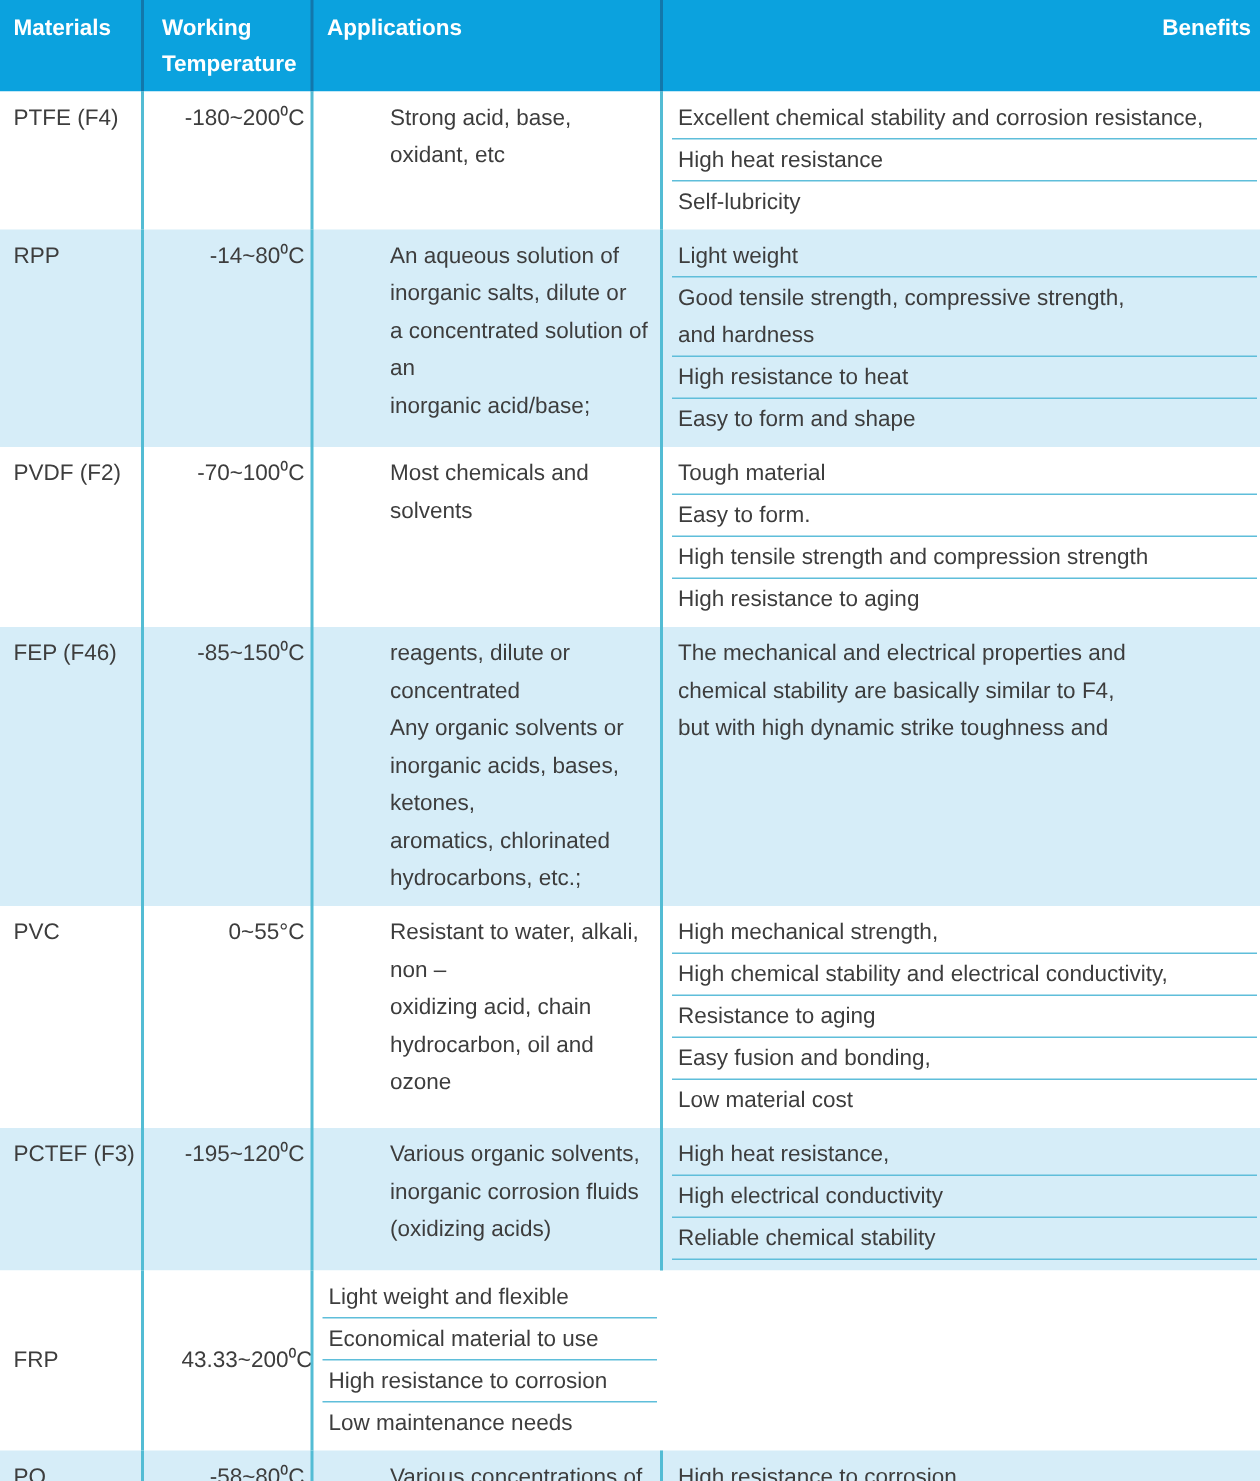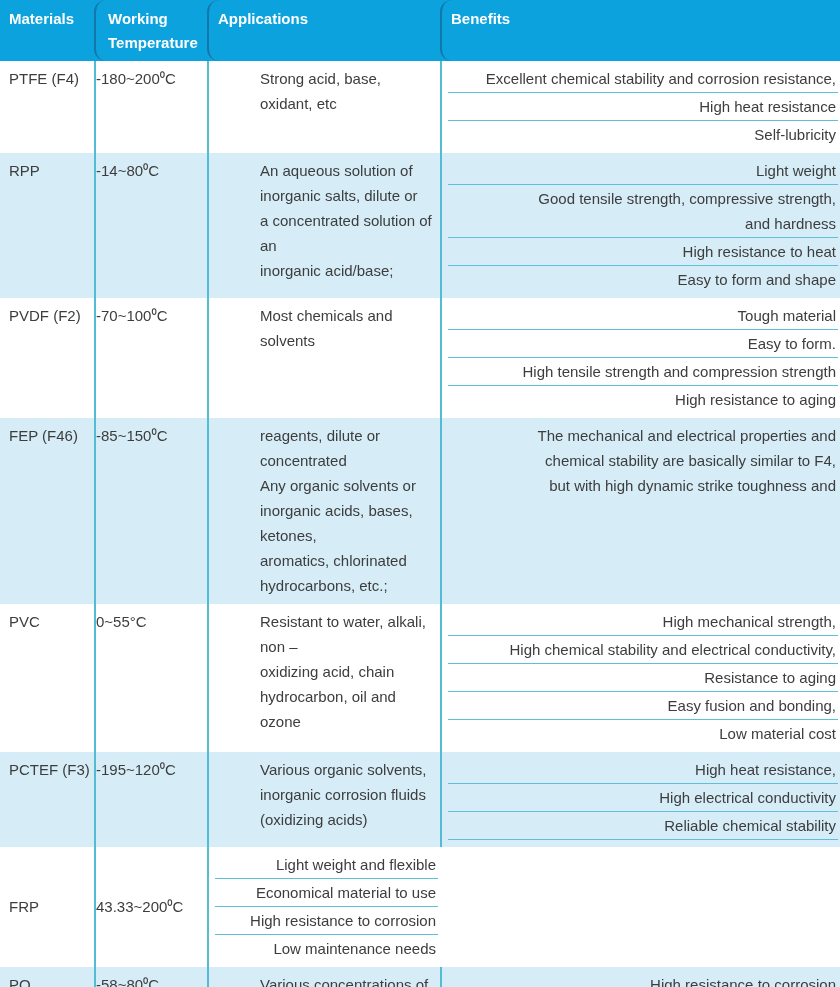--- a/index.html
+++ b/index.html
@@ -32,46 +32,46 @@
     color:var(--header-text);
     font-weight:bold;
     min-height:55px;
     box-sizing:border-box;
   }
   .header-cell{
     padding:7px 6px 6px 9px;
     line-height:24px;
     box-sizing:border-box;
   }
-  .header-cell + .header-cell{border-left:2px solid var(--header-divider);border-radius:12px;}
+  .header-cell + .header-cell{border-left:2px solid var(--header-divider);}
   .header-cell.col2{padding-left:12px;}
-  .header-cell.col4{}
+  .header-cell.col4{text-align:right;}
   
   .body-row{
     background:var(--row-plain);
     box-sizing:border-box;
   }
   .body-row.shaded{background:var(--row-shaded);}
   .cell{
     padding:5px 4px 6px 9px;
     line-height:25px;
     box-sizing:border-box;
   }
   .cell + .cell{border-left:2px solid var(--divider);}
-  .cell.temp{padding-left:0;}
+  .cell.temp{padding-left:25px;text-align:right;}
   .cell.apps{padding-left:9px;}
   .cell.benefits{padding:5px 0 6px 0;}
   .body-row.middle .cell.material,
   .body-row.middle .cell.temp,
   .body-row.middle .cell.apps{
     display:flex;flex-direction:column;justify-content:center;
   }
   .app-line{line-height:25px;margin-left:42px;}
   .benefit-item{padding:0 4px 0 10px;line-height:25px;}
-  .benefit-line{line-height:25px;text-align:right;}
+  .benefit-line{line-height:25px;}
   .benefit-sep{
     height:0;
     border-top:1px solid var(--benefit-sep);
     margin:1px 2px 1px 6px;
   }
 </style>
 </head>
 <body>
 
 <div class="table">

